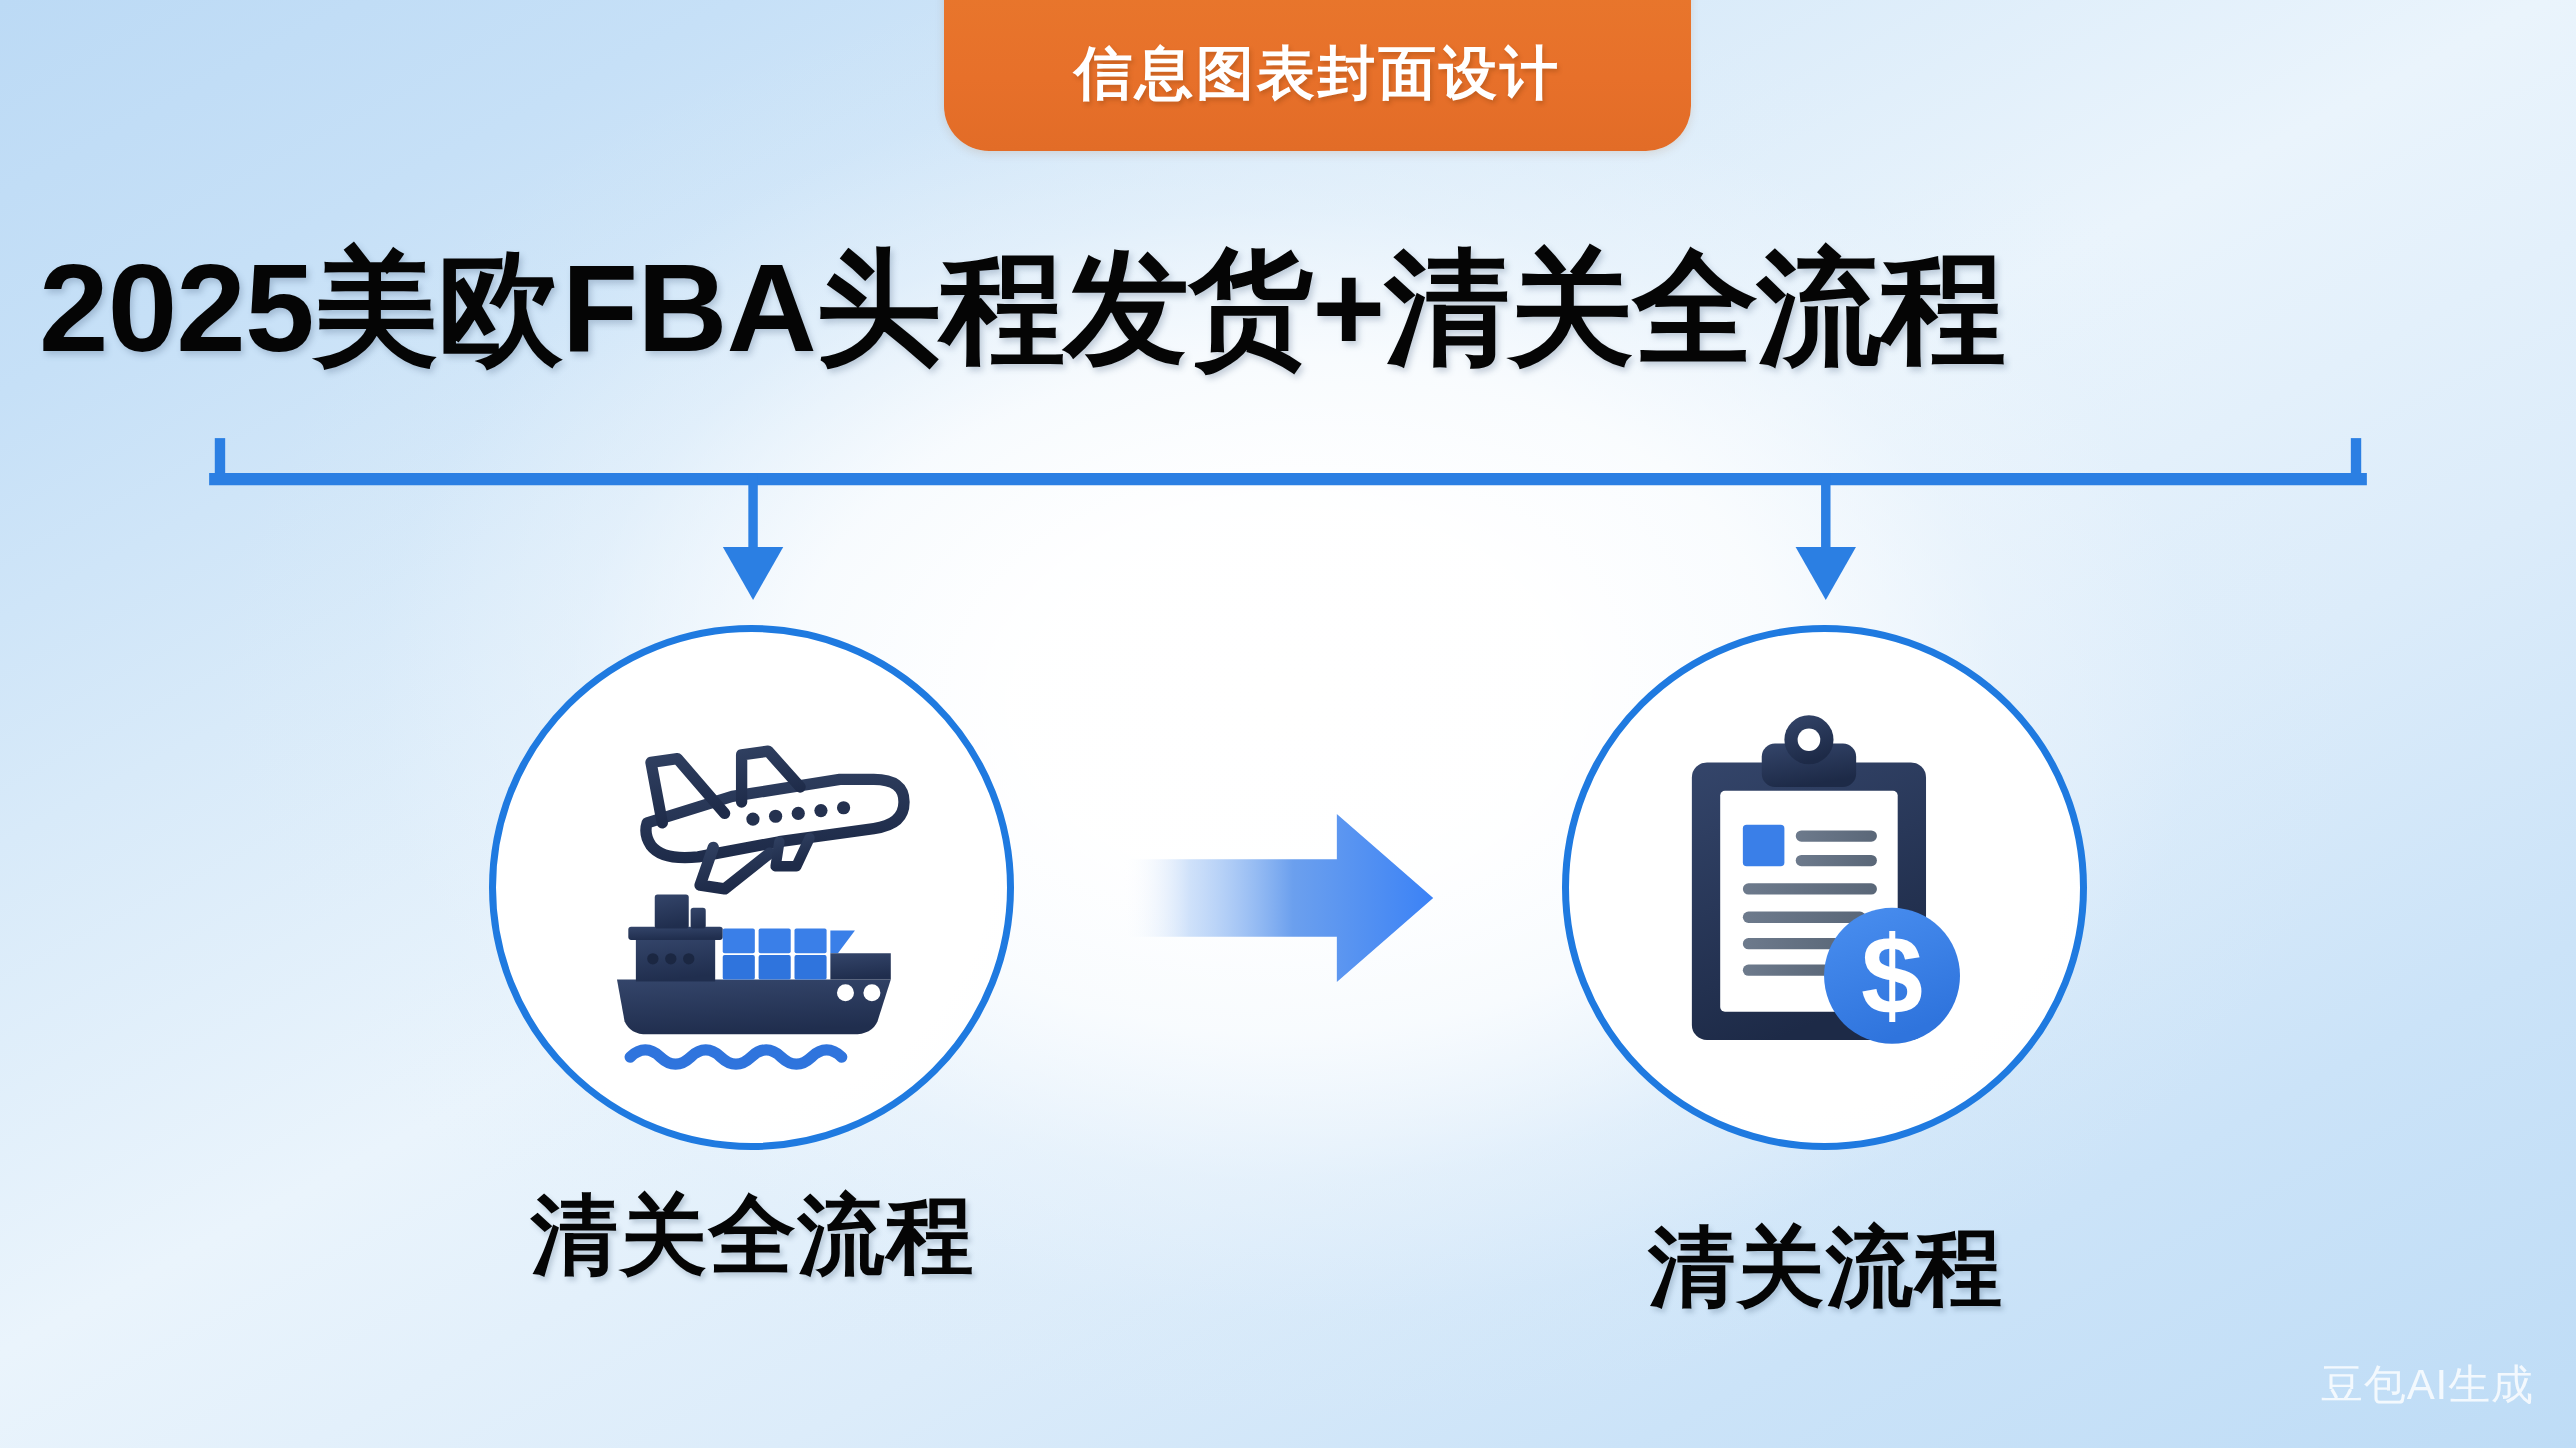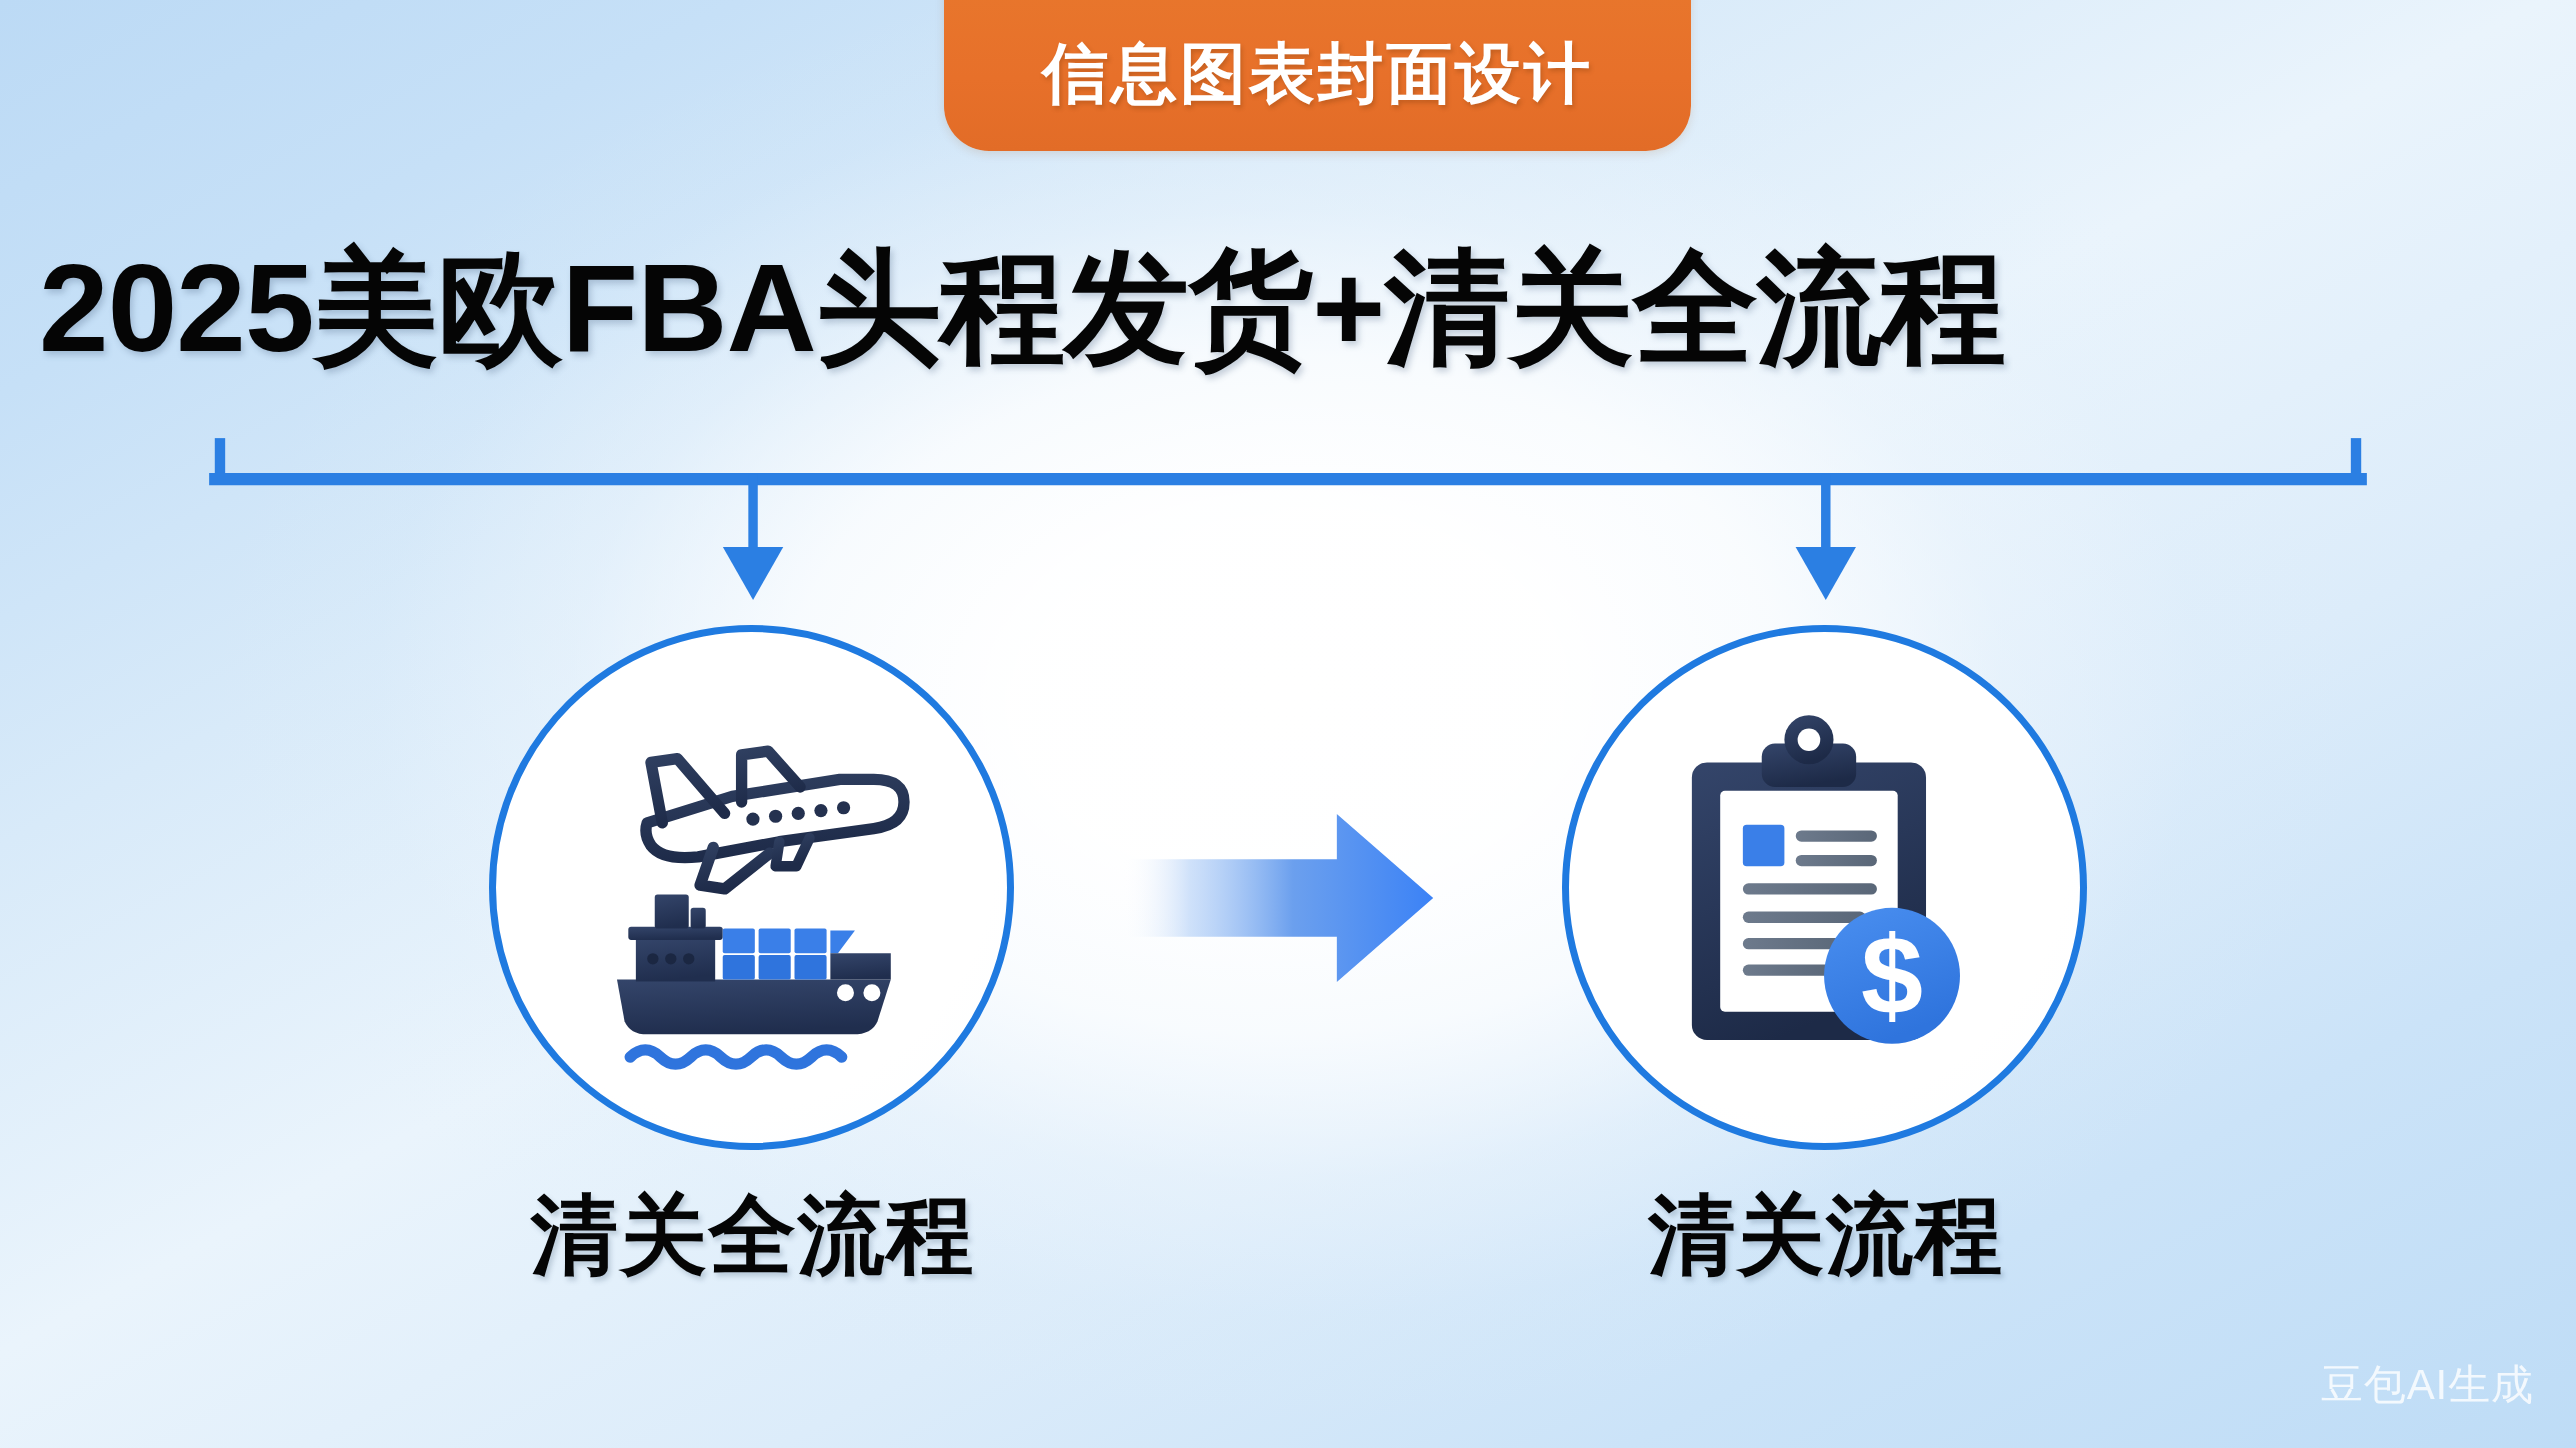--- a/index.html
+++ b/index.html
@@ -42,21 +42,21 @@
     background: linear-gradient(180deg, #e8762c 0%, #e7702a 55%, #e26c27 100%);
     border-bottom-left-radius: 45px;
     border-bottom-right-radius: 45px;
     display: flex;
     align-items: center;
     justify-content: center;
     box-shadow: 0 2.8px 9.4px rgba(150,80,20,0.15);
   }
   #banner-text {
     color: #ffffff;
-    font-size: 66px;
+    font-size: 58px;
     font-weight: 700;
     letter-spacing: 2.8px;
     line-height: 1;
     padding-top: 7.5px;
     text-shadow: 1.9px 2.8px 4.7px rgba(120,55,10,0.30);
     white-space: nowrap;
   }
 
   
   #main-title {
@@ -116,21 +116,21 @@
     text-align: center;
     font-size: 87px;
     font-weight: 900;
     color: #050505;
     letter-spacing: 1.9px;
     line-height: 1;
     white-space: nowrap;
     text-shadow: 2.8px 3.8px 5.7px rgba(70,95,125,0.26);
   }
   #label-shipping { left: 489px; }
-  #label-customs  { left: 1562px; }
+  #label-customs  { left: 1562px; margin-top: 32px; }
 
   
   #flow-arrow {
     position: absolute;
     left: 1112px;
     top: 810px;
     width: 359px;
     height: 176px;
   }
 

